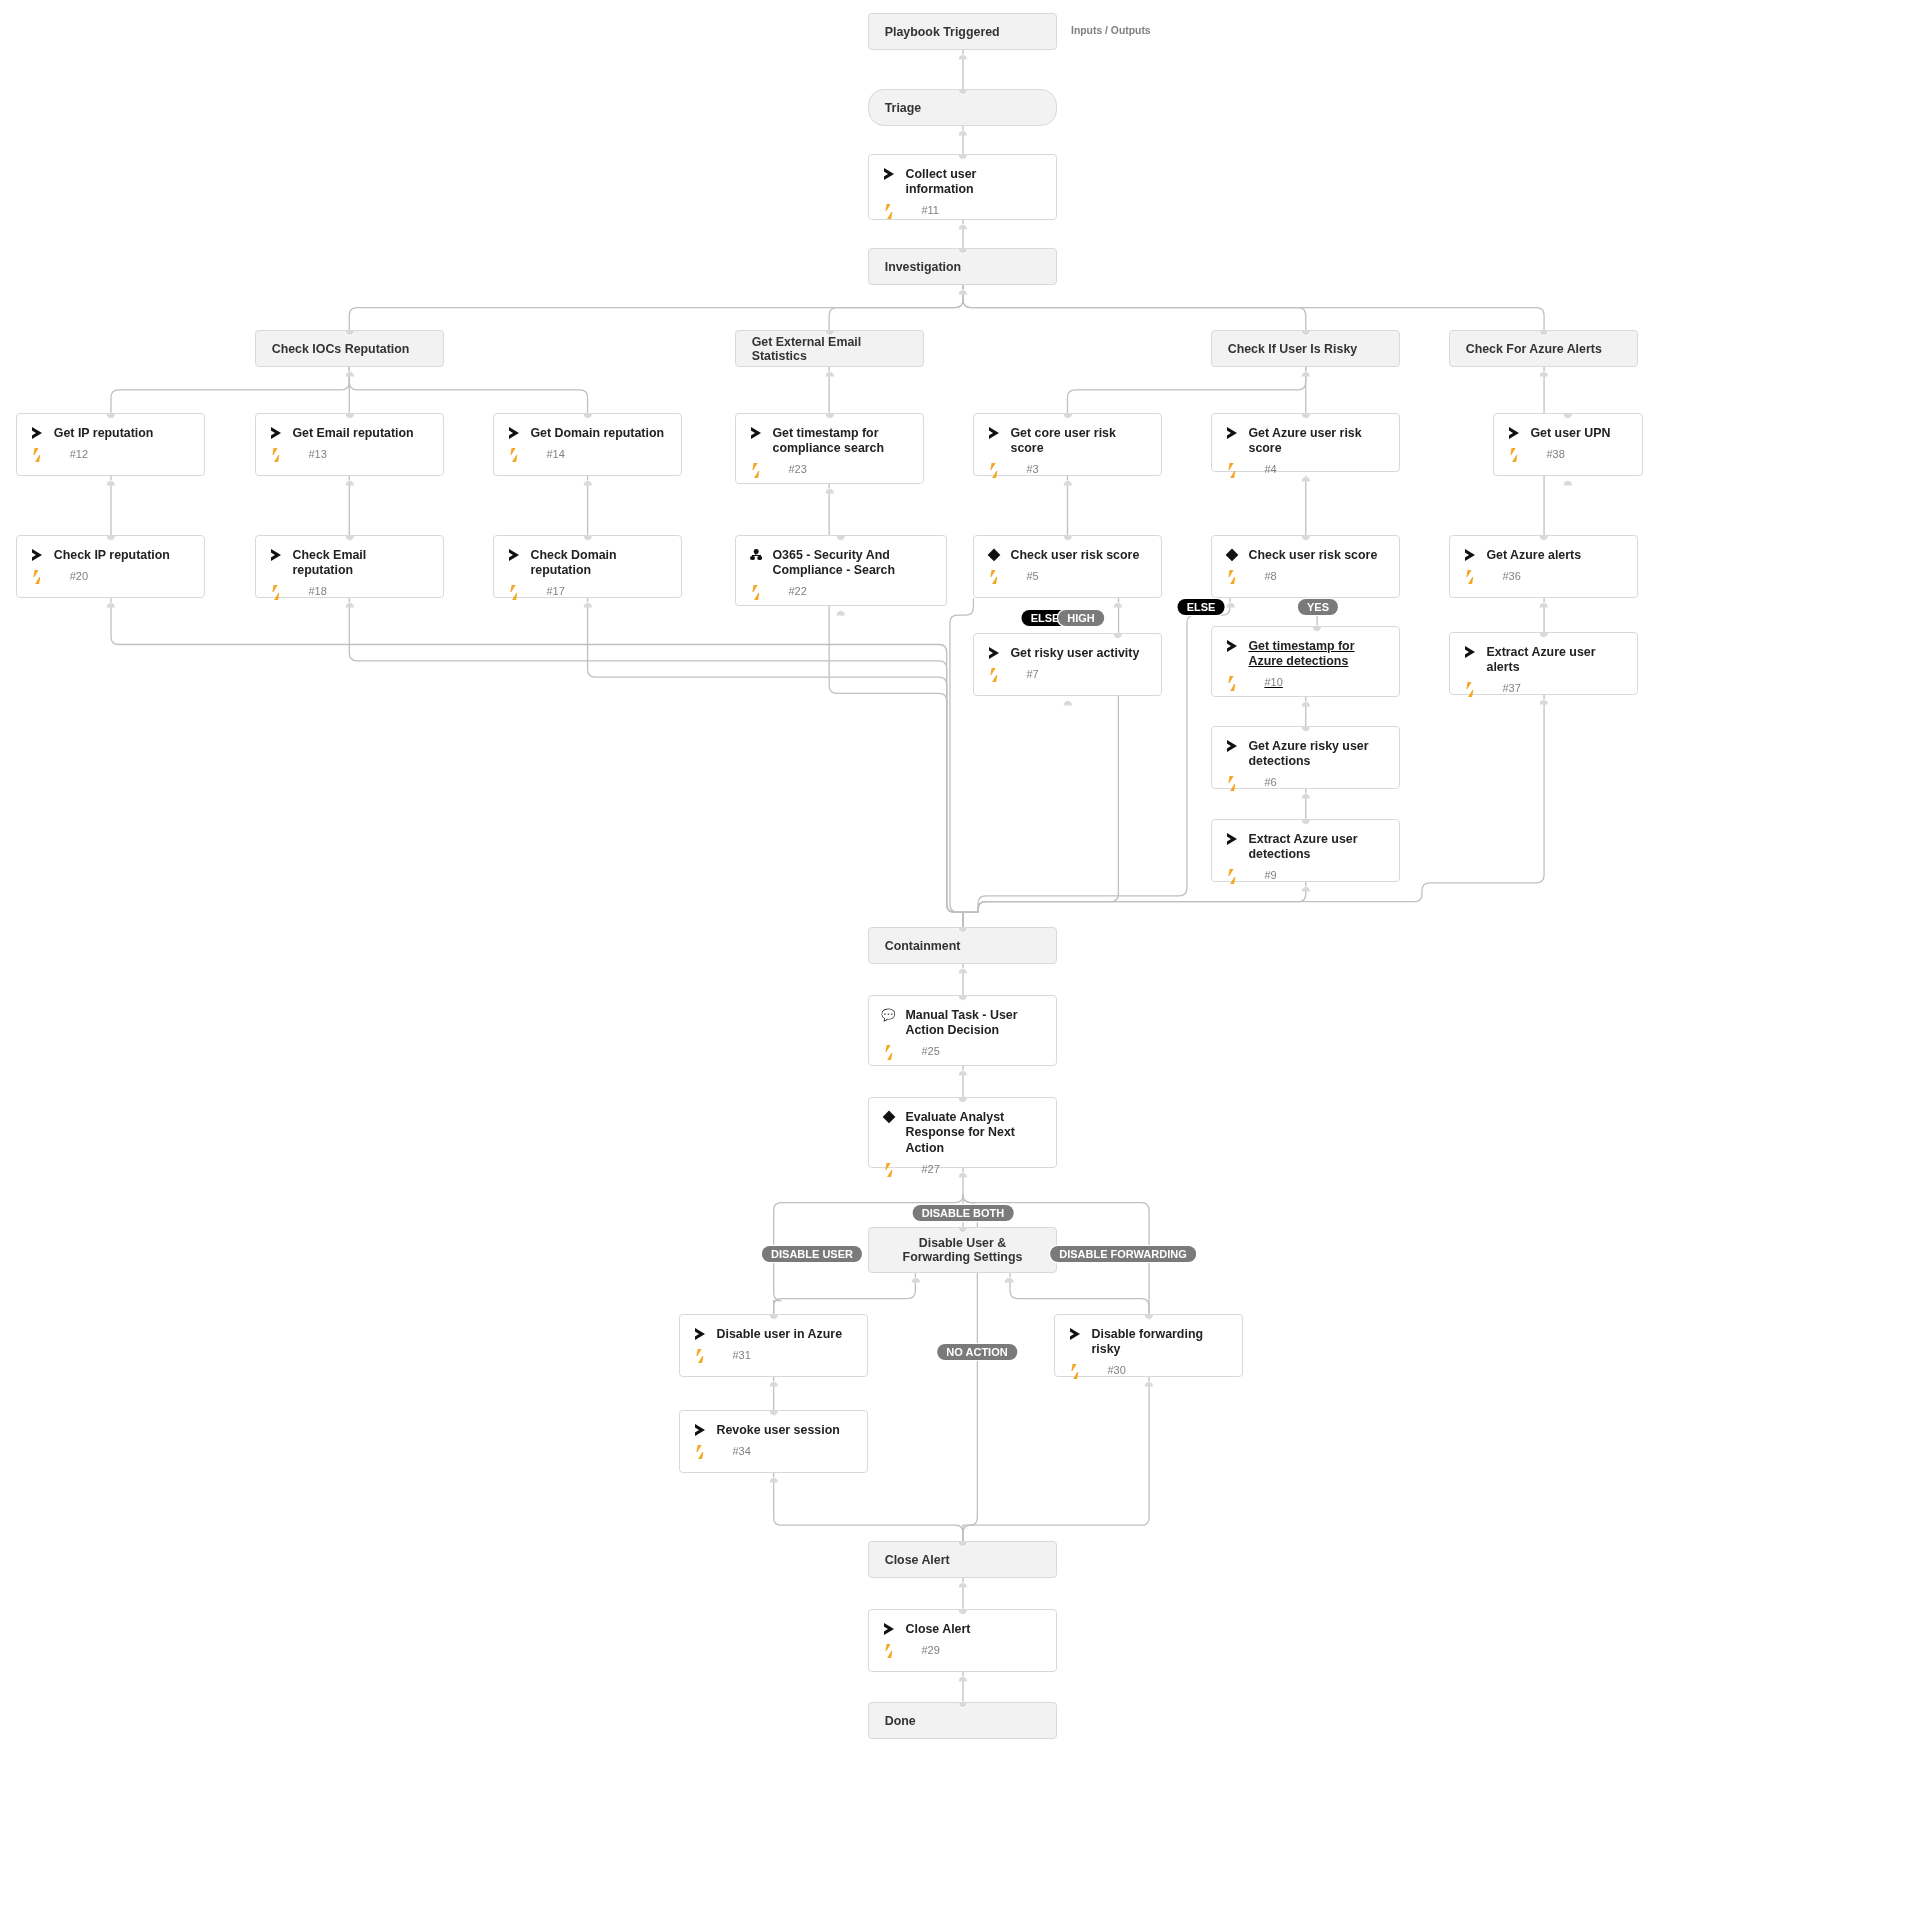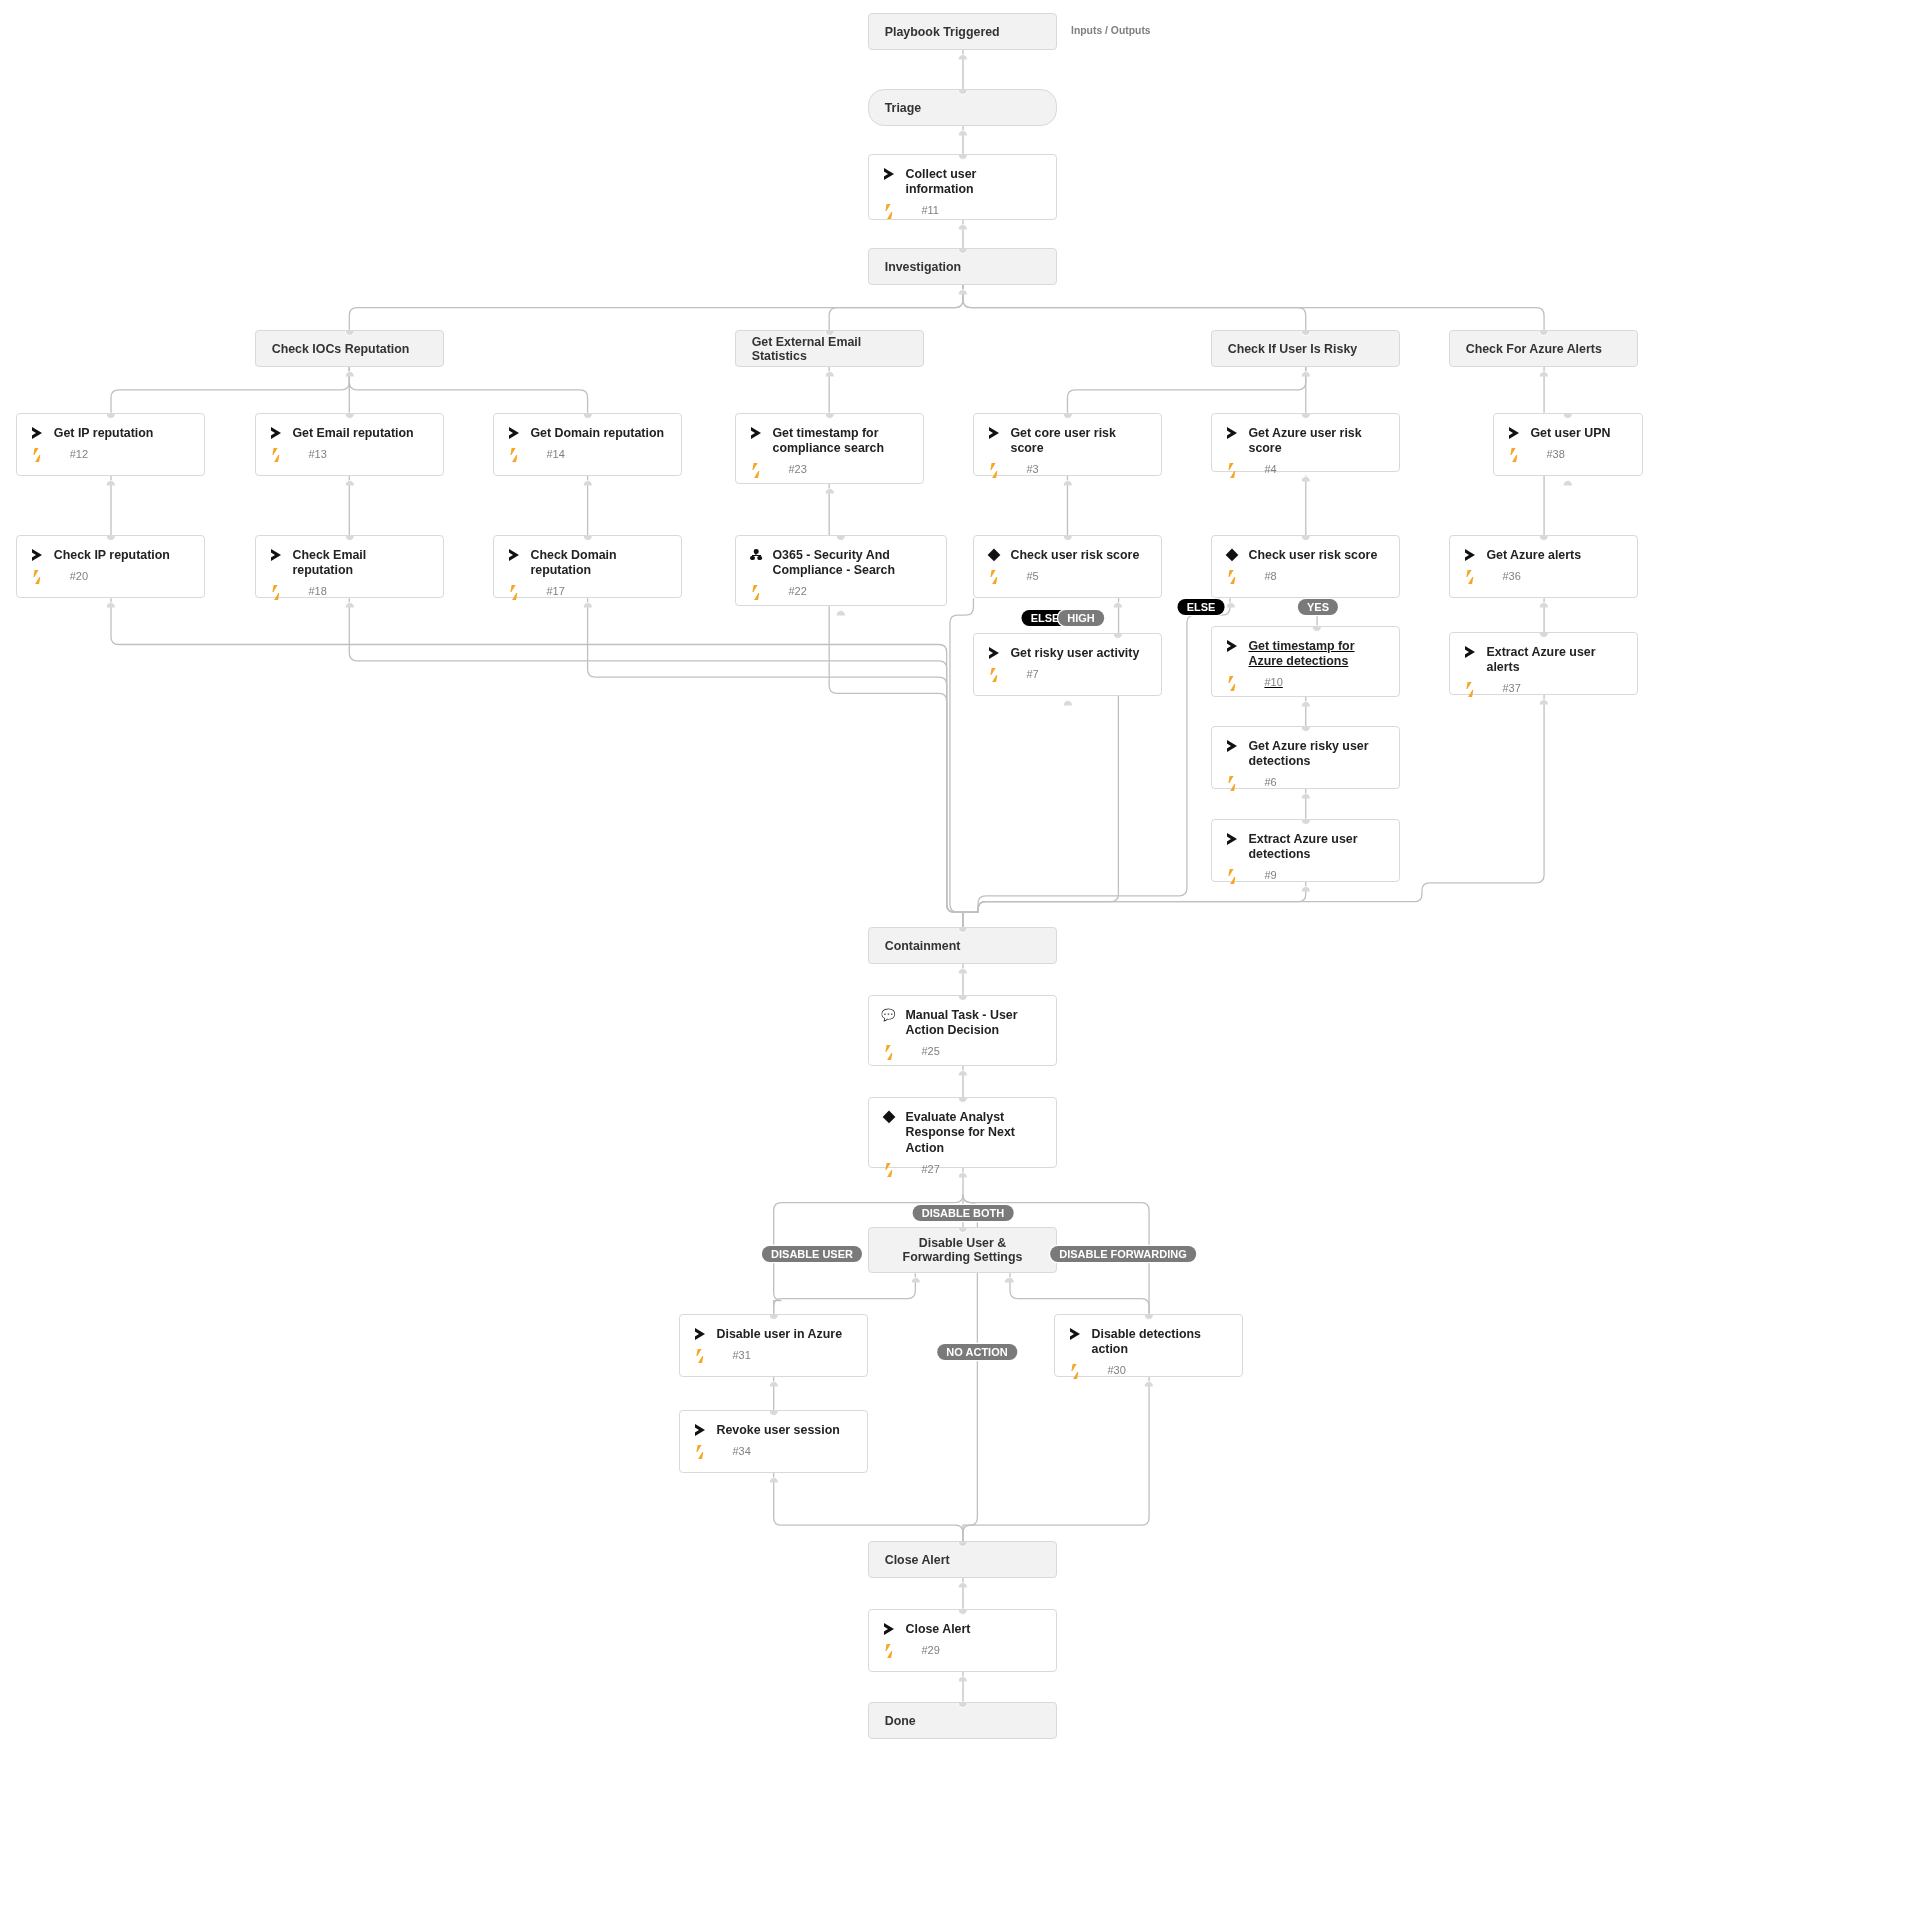--- a/index.html
+++ b/index.html
@@ -645,21 +645,21 @@
     </div>
     <div class="node task" data-name="node-disfwd" style="left: 1054px; top: 1314px; width: 189px; height: 63px;">
       <div class="ports top">
         <span class="port top" style="left: 50%;"></span>
       </div>
       <div class="ports bottom">
         <span class="port bottom" style="left: 50%;"></span>
       </div>
       <div class="title-row">
         <span class="icon" data-name="sub-playbook-icon"></span>
-        <span class="title" data-name="task-title">Disable detections action</span>
+        <span class="title" data-name="task-title">Disable forwarding risky</span>
       </div>
       <div class="sub-row">
         <span class="icon" data-name="automation-icon"></span>
         <span class="sub" data-name="task-number">#30</span>
       </div>
     </div>
     <div class="node task" data-name="node-revoke" style="left: 679px; top: 1410px; width: 189px; height: 63px;">
       <div class="ports top">
         <span class="port top" style="left: 50%;"></span>
       </div>

